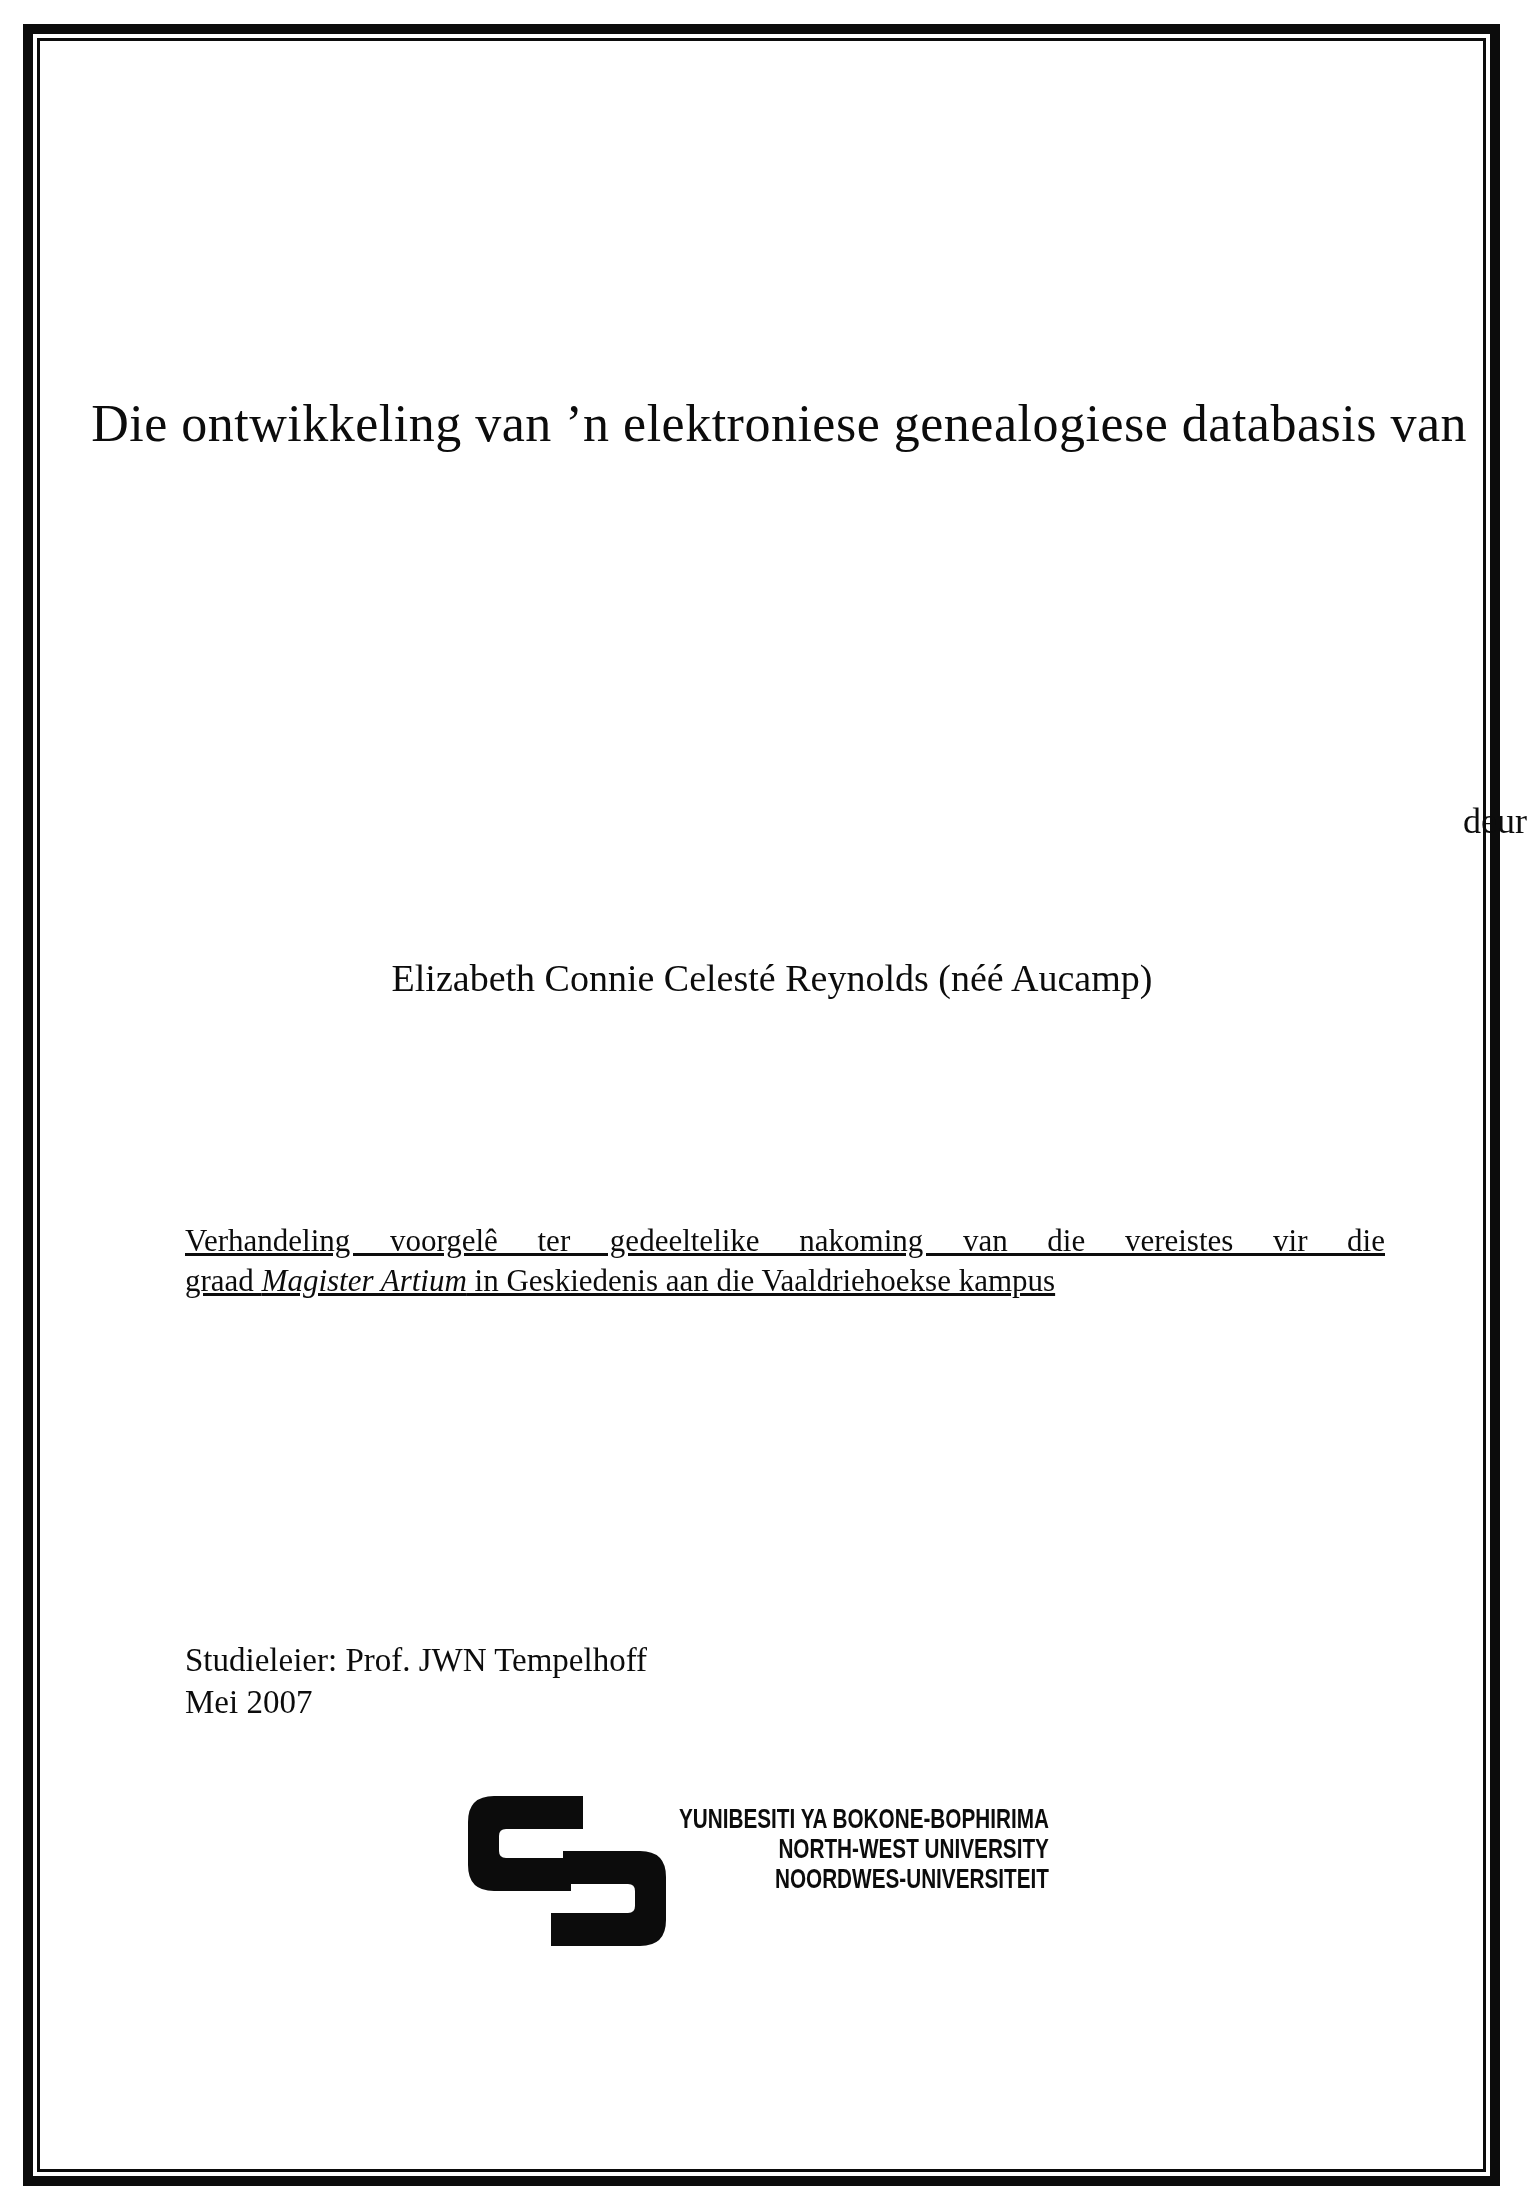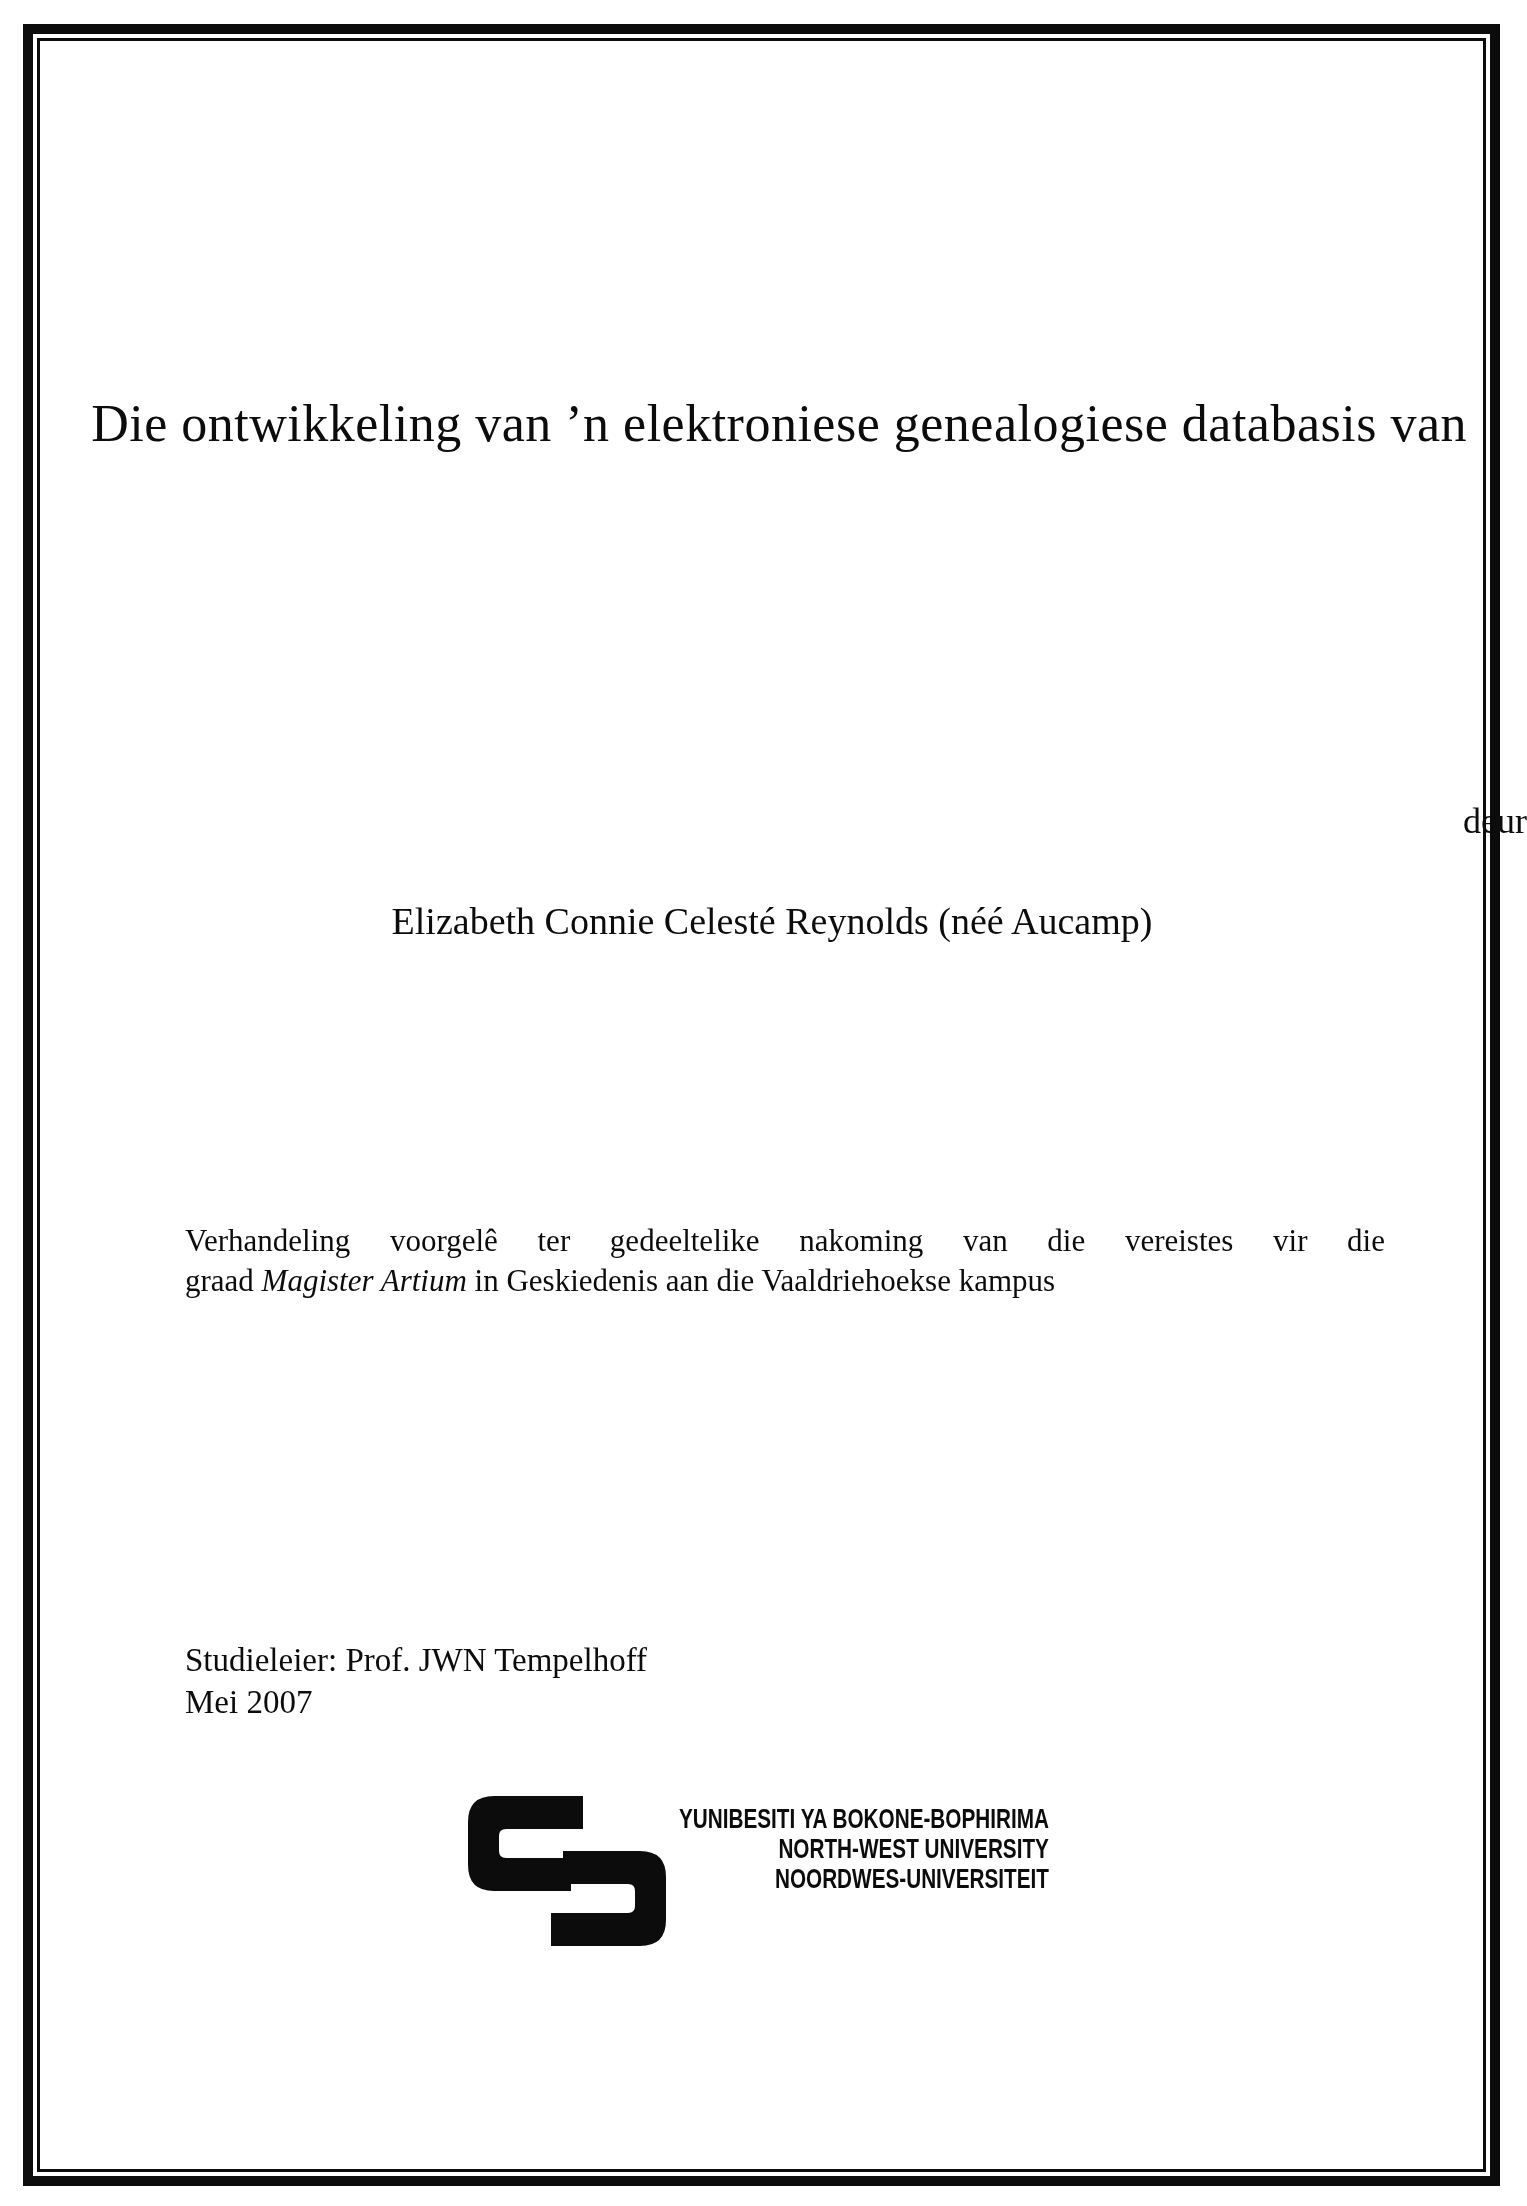--- a/index.html
+++ b/index.html
@@ -43,32 +43,33 @@
 
   .byline {
     position: absolute;
     left: 0; right: 0; top: 800px;
     text-align: right;
     font-size: 36px;
   }
 
   .author {
     position: absolute;
-    left: 0; right: 0; top: 899px;
+    left: 0; right: 0; top: 956px;
     text-align: center;
     font-size: 38px;
     margin-left: 17px;
   }
 
   .statement {
     position: absolute;
     left: 185px; top: 1221px;
     width: 1200px;
     font-size: 31px;
     line-height: 40px;
+    text-decoration: underline;
   }
   .statement .just {
     text-align: justify;
     text-align-last: justify;
   }
 
   .supervisor-block {
     position: absolute;
     left: 185px; top: 1639px;
     font-size: 33px;

